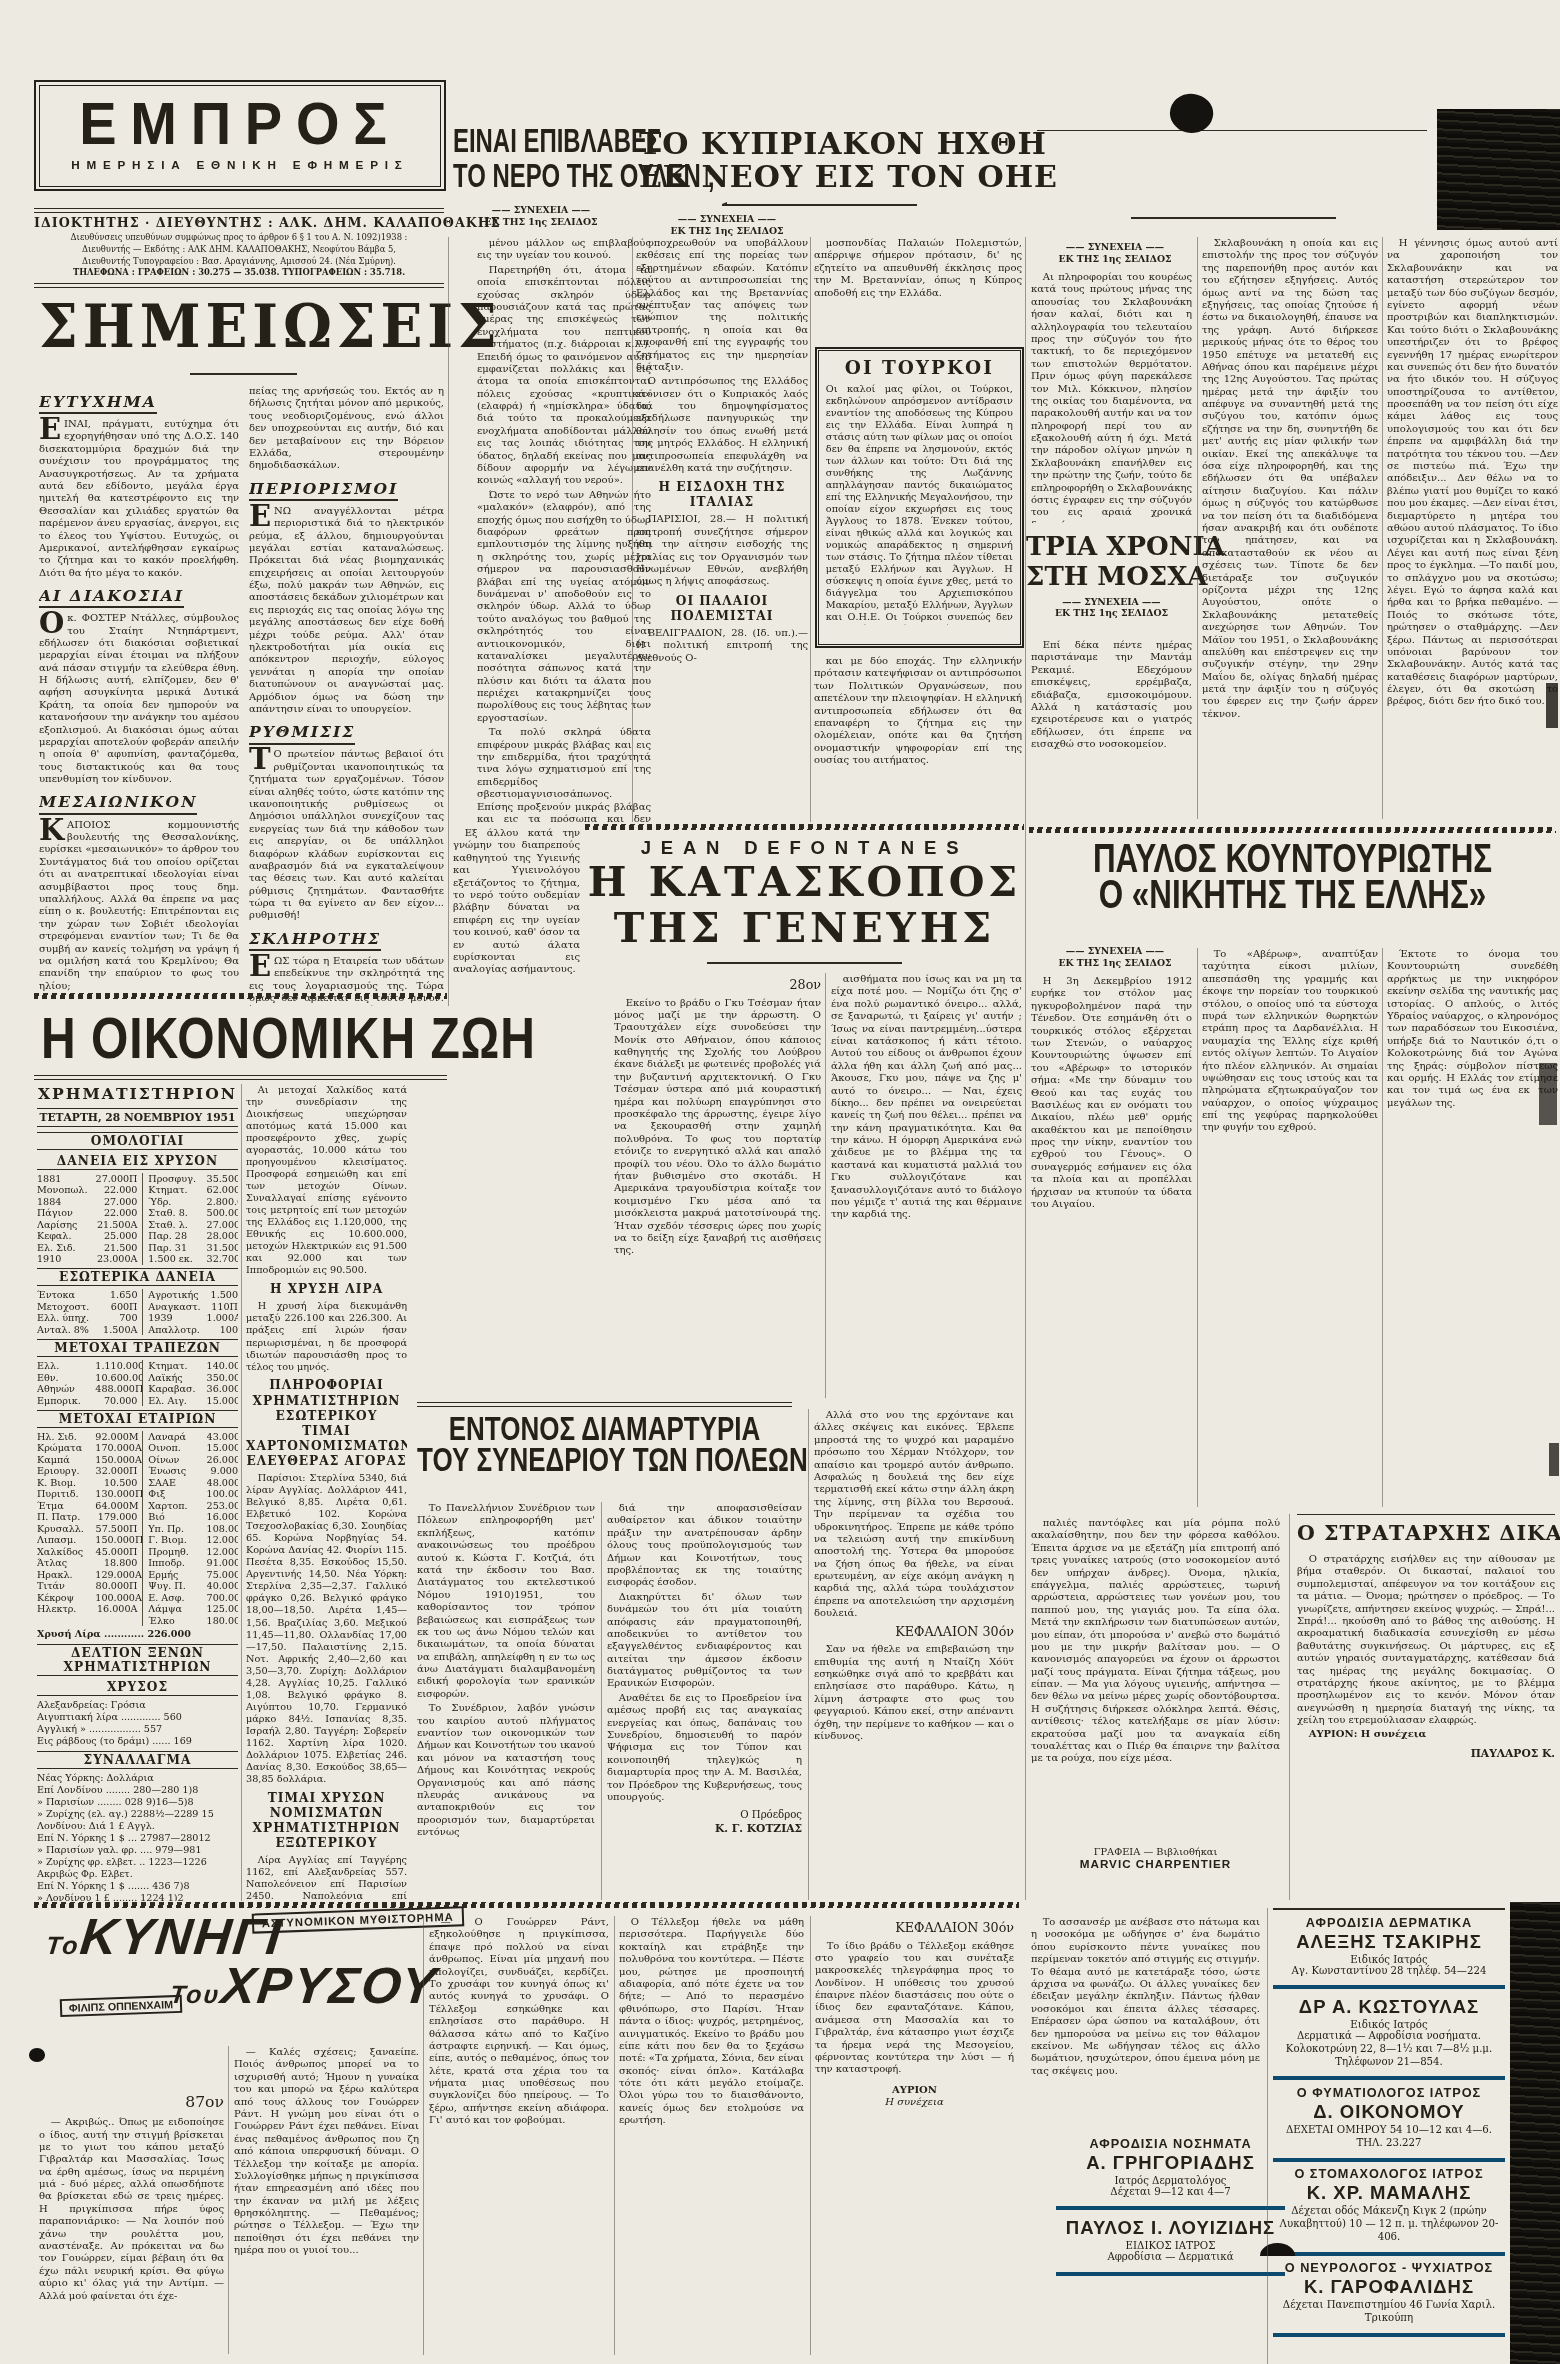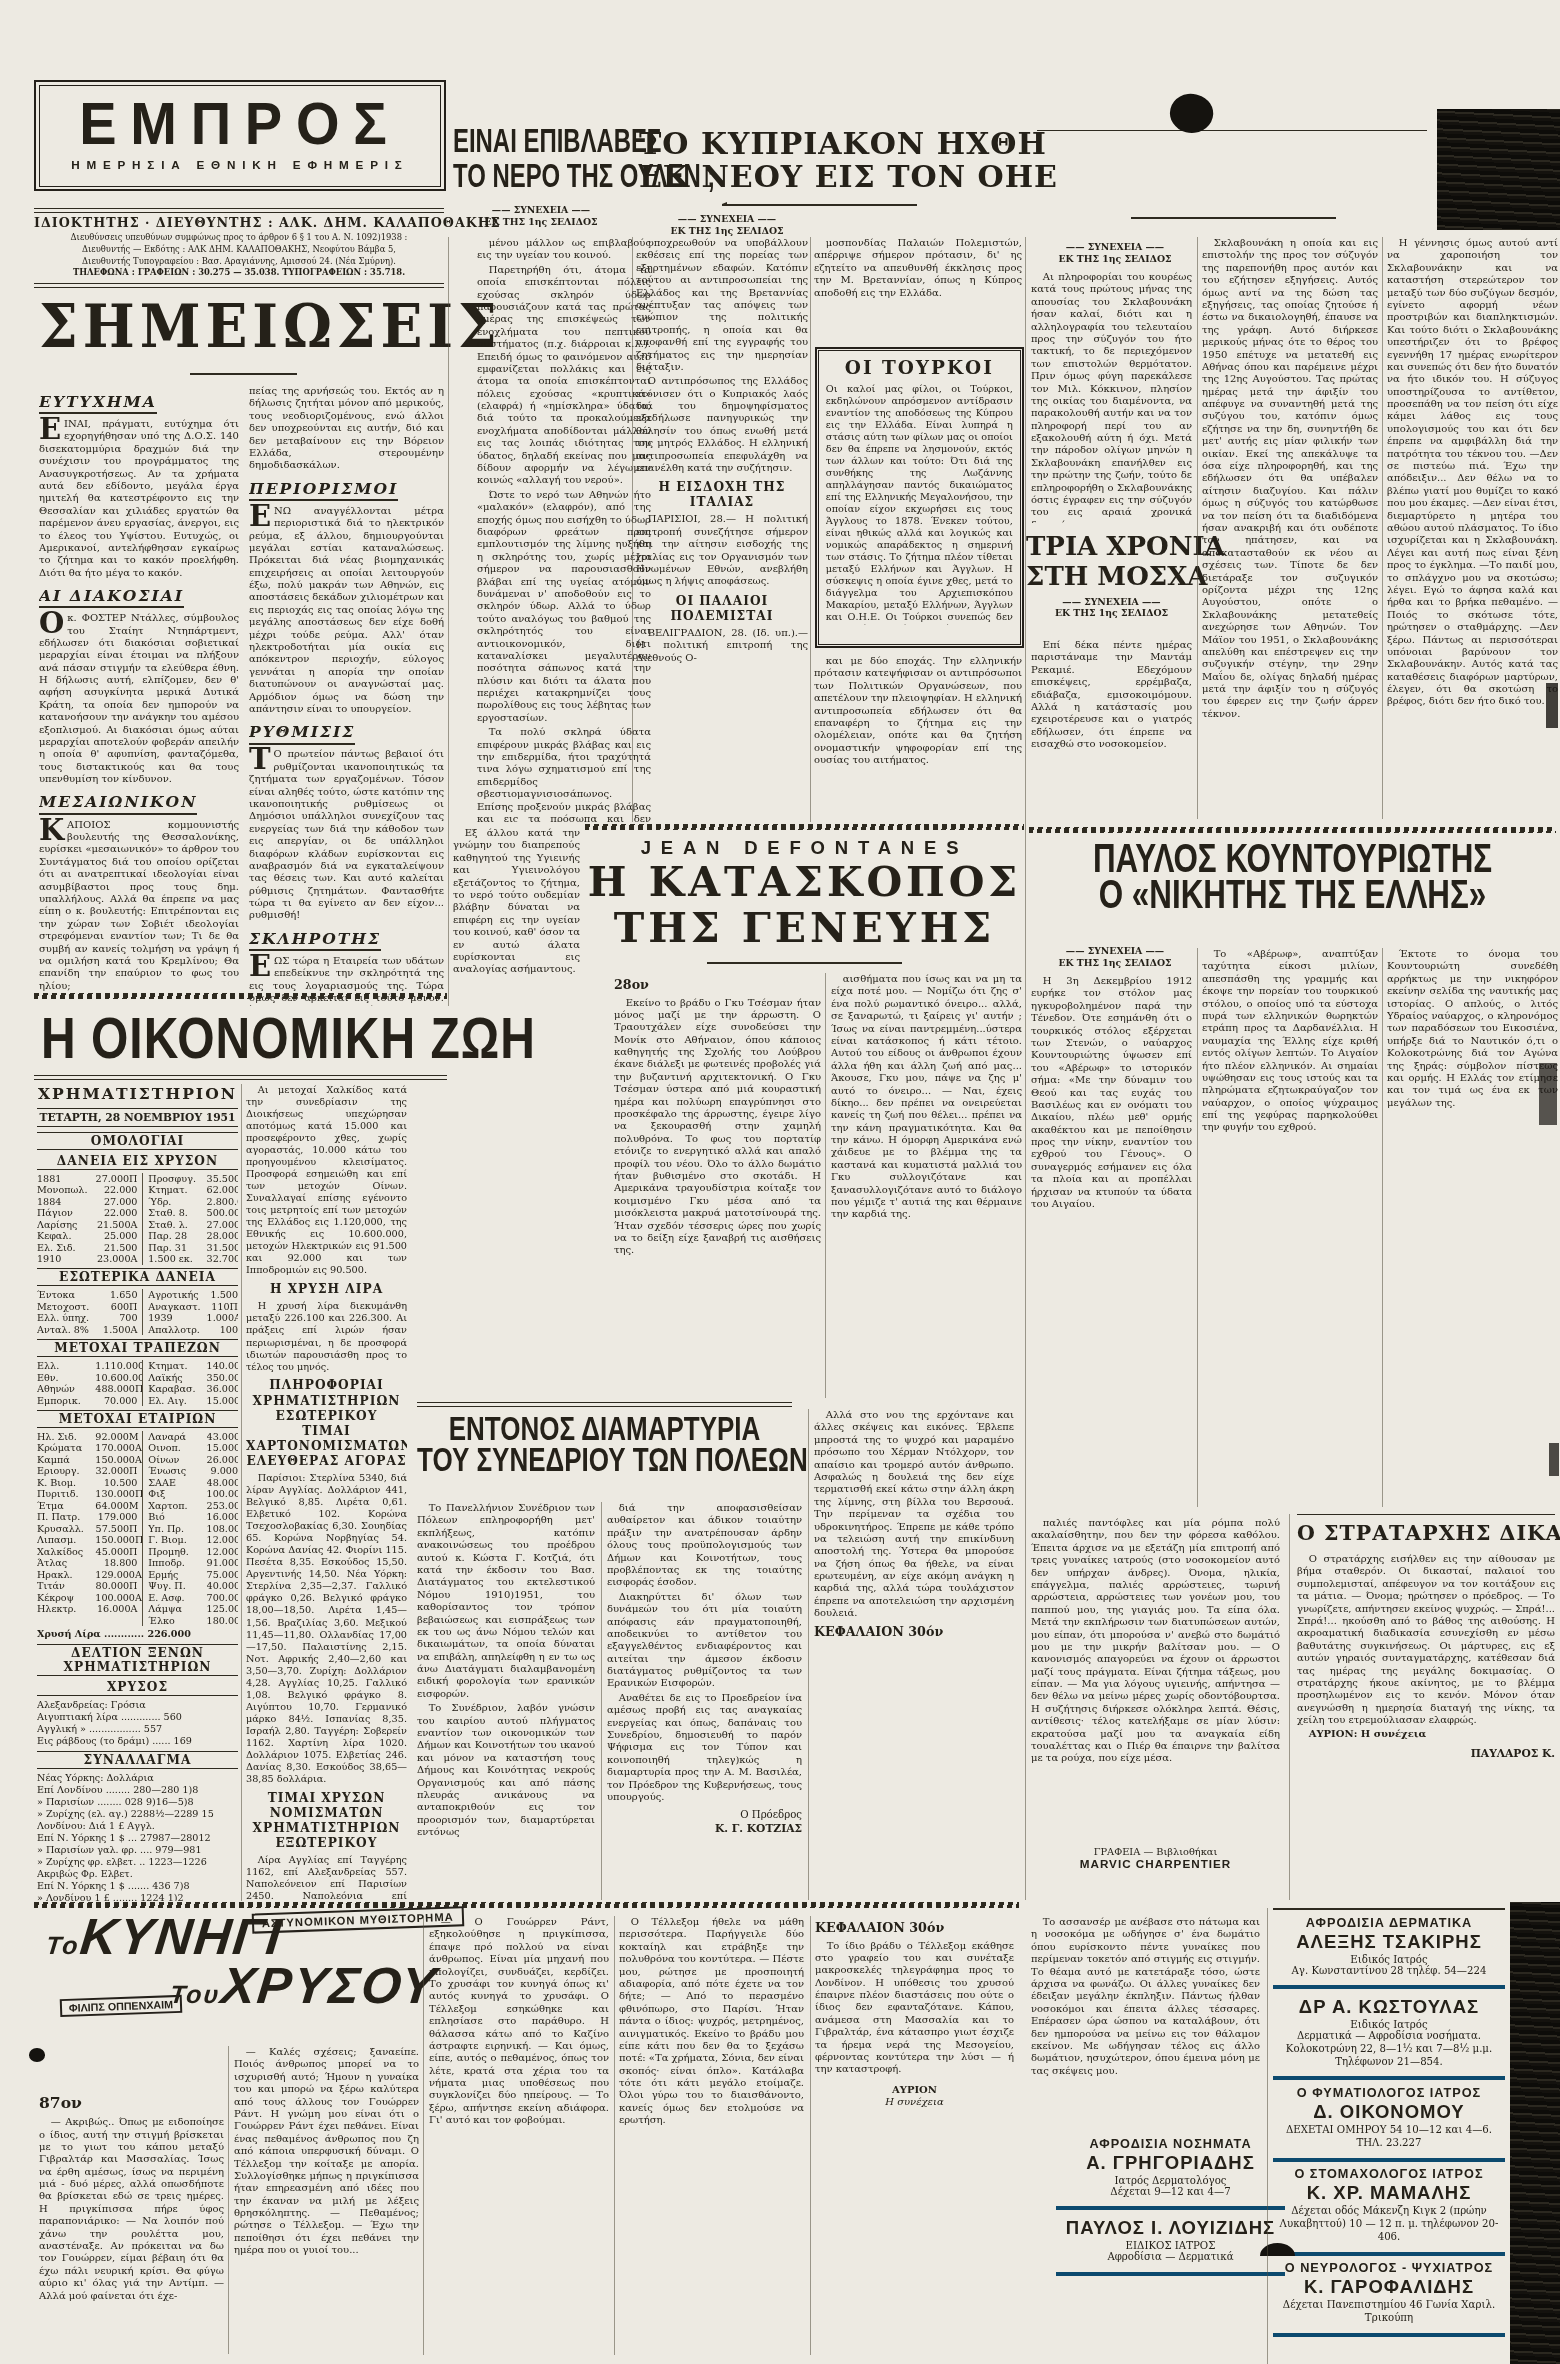--- a/index.html
+++ b/index.html
@@ -46,21 +46,21 @@
   .finrow{display:flex;font-size:9.6px;line-height:1.2;white-space:nowrap;}
   .finrow .fa{width:29%;overflow:hidden;}
   .finrow .fb{width:21%;text-align:right;padding-right:4.9px;border-right:1px solid #56503f;overflow:hidden;}
   .finrow .fc{width:29%;padding-left:4.9px;overflow:hidden;}
   .finrow .fd{flex:1;text-align:right;overflow:hidden;}
   .finline{font-size:9.6px;line-height:1.25;white-space:nowrap;overflow:hidden;}
   .boxart{border:2px solid #24201a;box-shadow:inset 0 0 0 1px #edeae2, inset 0 0 0 2px #24201a;padding:7.8px 8.8px;}
   .boxtitle{font-weight:bold;font-size:18.5px;text-align:center;letter-spacing:2px;margin-bottom:4.9px;}
   .novtitle{font-weight:bold;font-size:41px;letter-spacing:3.9px;line-height:1.12;text-align:center;white-space:nowrap;}
   .novby{font-family:"Liberation Sans",sans-serif;font-weight:bold;font-size:18.5px;letter-spacing:9.8px;text-align:center;}
-  .chap{font-weight:bold;font-size:12.7px;text-align:left;margin:3.9px 0;}
+  .chap{font-weight:normal;font-size:12.7px;text-align:right;margin:3.9px 0;}
   .entono{font-family:"Liberation Sans",sans-serif;font-weight:bold;font-size:26px;line-height:1.18;text-align:center;
           transform:scaleY(1.25);white-space:nowrap;}
   .kount{font-family:"Liberation Sans",sans-serif;font-weight:bold;font-size:32px;line-height:1.12;text-align:center;
          transform:scale(.98,1.25);white-space:nowrap;}
   .triat{font-weight:bold;font-size:26px;line-height:1.15;text-align:center;white-space:nowrap;}
   .strat{font-weight:bold;font-size:20.5px;text-align:center;letter-spacing:1px;white-space:nowrap;}
   .sig{text-align:right;font-size:10.2px;margin-top:5.9px;}
   .sig b{font-size:10.7px;}
   
   .serline{font-family:"Liberation Sans",sans-serif;font-weight:bold;font-style:italic;font-size:51px;line-height:.95;
@@ -558,20 +558,21 @@
         <p>Αναθέτει δε εις το Προεδρείον ίνα αμέσως προβή εις τας αναγκαίας ενεργείας και όπως, δαπάναις του Συνεδρίου, δημοσιευθή το παρόν Ψήφισμα εις τον Τύπον και κοινοποιηθή τηλεγ)κώς η διαμαρτυρία προς την Α. Μ. Βασιλέα, τον Πρόεδρον της Κυβερνήσεως, τους υπουργούς.</p>
       </div>
     <div class="sig">
       <span>Ο Πρόεδρος</span><br><b>Κ. Γ. ΚΟΤΖΙΑΣ</b>
     </div>
   </div>
 
   <div class="abs bodytxt" style="left:814px;top:1409px;width:200px;height:491px;">
     <p>Αλλά στο νου της ερχόντανε και άλλες σκέψεις και εικόνες. Έβλεπε μπροστά της το ψυχρό και μαραμένο πρόσωπο του Χέρμαν Ντόλχορν, τον απαίσιο και τρομερό αυτόν άνθρωπο. Ασφαλώς η δουλειά της δεν είχε τερματισθή εκεί κάτω στην άλλη άκρη της λίμνης, στη βίλλα του Βερσουά. Την περίμεναν τα σχέδια του υδροκινητήρος. Έπρεπε με κάθε τρόπο να τελειώση αυτή την επικίνδυνη αποστολή της. Ύστερα θα μπορούσε να ζήση όπως θα ήθελε, να είναι ερωτευμένη, αν είχε ακόμη ανάγκη η καρδιά της, αλλά τώρα τουλάχιστον έπρεπε να αποτελειώση την αρχισμένη δουλειά.</p>
     <div class="chap">ΚΕΦΑΛΑΙΟΝ 30όν</div>
+    <p>Σαν να ήθελε να επιβεβαιώση την επιθυμία της αυτή η Νταίζη Χόϋτ εσηκώθηκε σιγά από το κρεββάτι και επλησίασε στο παράθυρο. Κάτω, η λίμνη άστραφτε στο φως του φεγγαριού. Κάπου εκεί, στην απέναντι όχθη, την περίμενε το καθήκον — και ο κίνδυνος.</p>
   </div>
 
   <div class="abs bodytxt" style="left:1031px;top:1517px;width:249px;height:322px;">
     <p>παλιές παντόφλες και μία ρόμπα πολύ ακαλαίσθητην, που δεν την φόρεσα καθόλου. Έπειτα άρχισε να με εξετάζη μία επιτροπή από τρεις γυναίκες ιατρούς (στο νοσοκομείον αυτό δεν υπήρχαν άνδρες). Όνομα, ηλικία, επάγγελμα, παλιές αρρώστειες, τωρινή αρρώστεια, αρρώστειες των γονέων μου, του παππού μου, της γιαγιάς μου. Τα είπα όλα. Μετά την εκπλήρωσιν των διατυπώσεων αυτών, μου είπαν, ότι μπορούσα ν' ανεβώ στο δωμάτιό μου με την μικρήν βαλίτσαν μου. — Ο κανονισμός απαγορεύει να έχουν οι άρρωστοι μαζί τους πράγματα. Είναι ζήτημα τάξεως, μου είπαν. — Μα για λόγους υγιεινής, απήντησα — δεν θέλω να μείνω μέρες χωρίς οδοντόβουρτσα. Η συζήτησις διήρκεσε ολόκληρα λεπτά. Θέσις, αντίθεσις· τέλος κατελήξαμε σε μίαν λύσιν: εκρατούσα μαζί μου τα αναγκαία είδη τουαλέττας και ο Πιέρ θα έπαιρνε την βαλίτσα με τα ρούχα, που είχε μέσα.</p>
   </div>
   <div class="abs" style="left:1031px;top:1846px;width:249px;text-align:center;">
     <div style="font-size:9.8px;">ΓΡΑΦΕΙΑ — Βιβλιοθήκαι</div>
     <div style="font-family:'Liberation Sans',sans-serif;font-weight:bold;font-size:11.7px;letter-spacing:1px;">MARVIC CHARPENTIER</div>
   </div>
 

